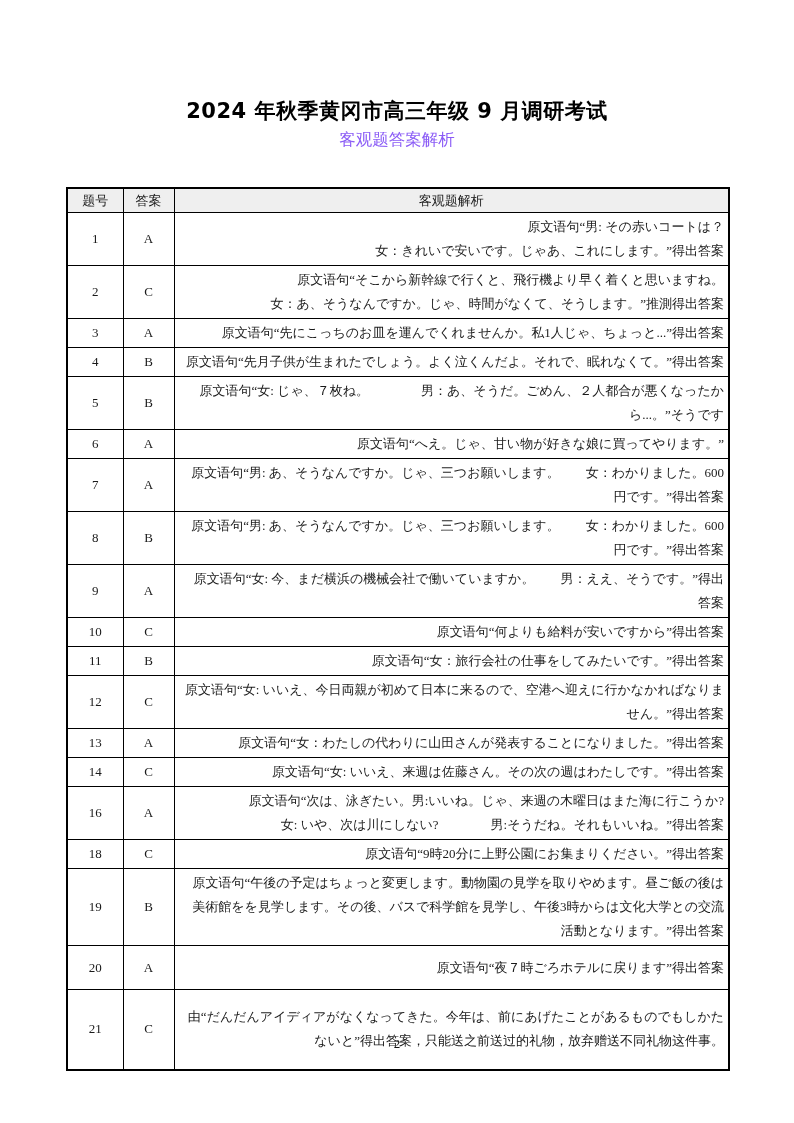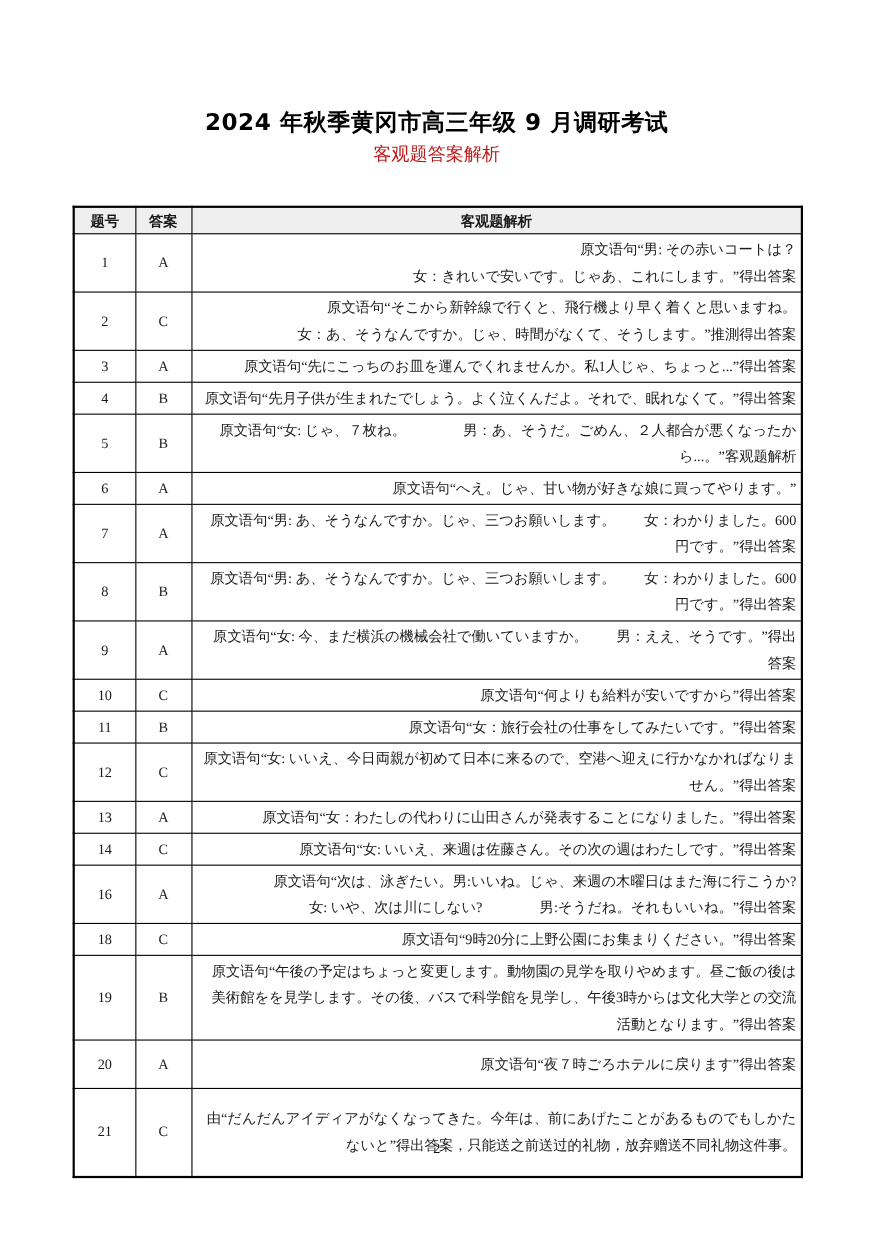--- a/index.html
+++ b/index.html
@@ -26,21 +26,21 @@
     letter-spacing: 0.5px;
     color: #000000;
   }
   .doc-subtitle {
     text-align: center;
     font-family: "DejaVu Sans", "Liberation Sans", sans-serif;
     font-weight: normal;
     font-size: 16.5px;
     line-height: 22px;
     margin-top: 5px;
-    color: #b91c1c;
+    color: #8b5cf6;
   }
   table.answer-table {
     position: absolute;
     left: 66px;
     top: 187px;
     width: 664px;
     border-collapse: collapse;
     table-layout: fixed;
     border: 2px solid #000000;
   }
@@ -48,21 +48,21 @@
   table.answer-table col.c-ans { width: 51px; }
   table.answer-table th,
   table.answer-table td {
     border: 1px solid #000000;
     font-size: 13px;
     color: #1a1a1a;
     vertical-align: middle;
   }
   table.answer-table thead th {
     background: #efefef;
-    font-weight: bold;
+    font-weight: normal;
     height: 21px;
     text-align: center;
   }
   td.cell-num, td.cell-ans {
     text-align: center;
     font-family: "Liberation Serif", "DejaVu Serif", serif;
   }
   td.cell-analysis {
     padding: 2px 4px 2px 9px;
     line-height: 24px;
@@ -129,21 +129,21 @@
       <td class="cell-analysis">原文语句“先にこっちのお皿を運んでくれませんか。私1人じゃ、ちょっと...”得出答案</td>
     </tr>
         <tr>
       <td class="cell-num">4</td>
       <td class="cell-ans">B</td>
       <td class="cell-analysis">原文语句“先月子供が生まれたでしょう。よく泣くんだよ。それで、眠れなくて。”得出答案</td>
     </tr>
         <tr>
       <td class="cell-num">5</td>
       <td class="cell-ans">B</td>
-      <td class="cell-analysis">原文语句“女: じゃ、７枚ね。　　　　男：あ、そうだ。ごめん、２人都合が悪くなったから...。”客观题解析</td>
+      <td class="cell-analysis">原文语句“女: じゃ、７枚ね。　　　　男：あ、そうだ。ごめん、２人都合が悪くなったから...。”そうです</td>
     </tr>
         <tr>
       <td class="cell-num">6</td>
       <td class="cell-ans">A</td>
       <td class="cell-analysis">原文语句“へえ。じゃ、甘い物が好きな娘に買ってやります。”</td>
     </tr>
         <tr>
       <td class="cell-num">7</td>
       <td class="cell-ans">A</td>
       <td class="cell-analysis">原文语句“男: あ、そうなんですか。じゃ、三つお願いします。　　女：わかりました。600円です。”得出答案</td>

